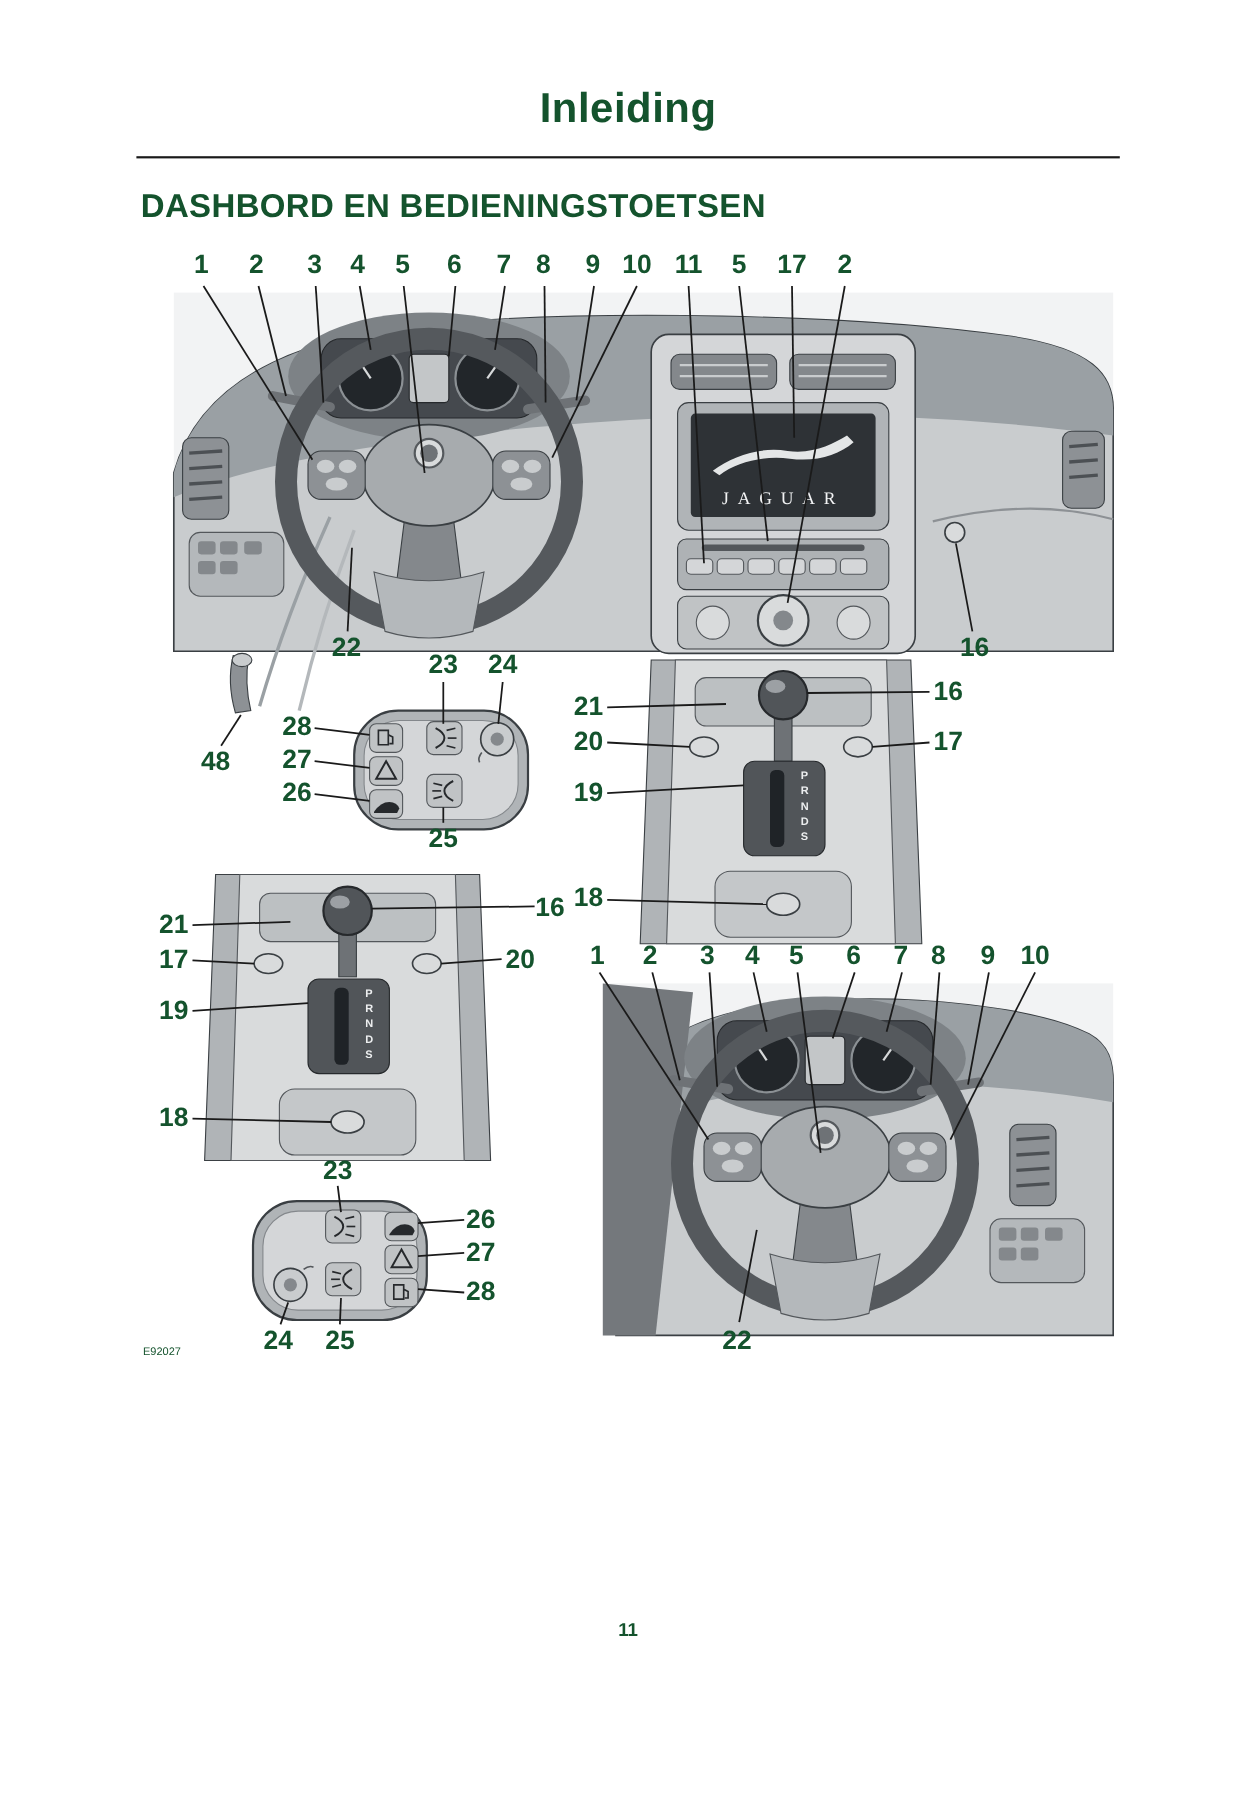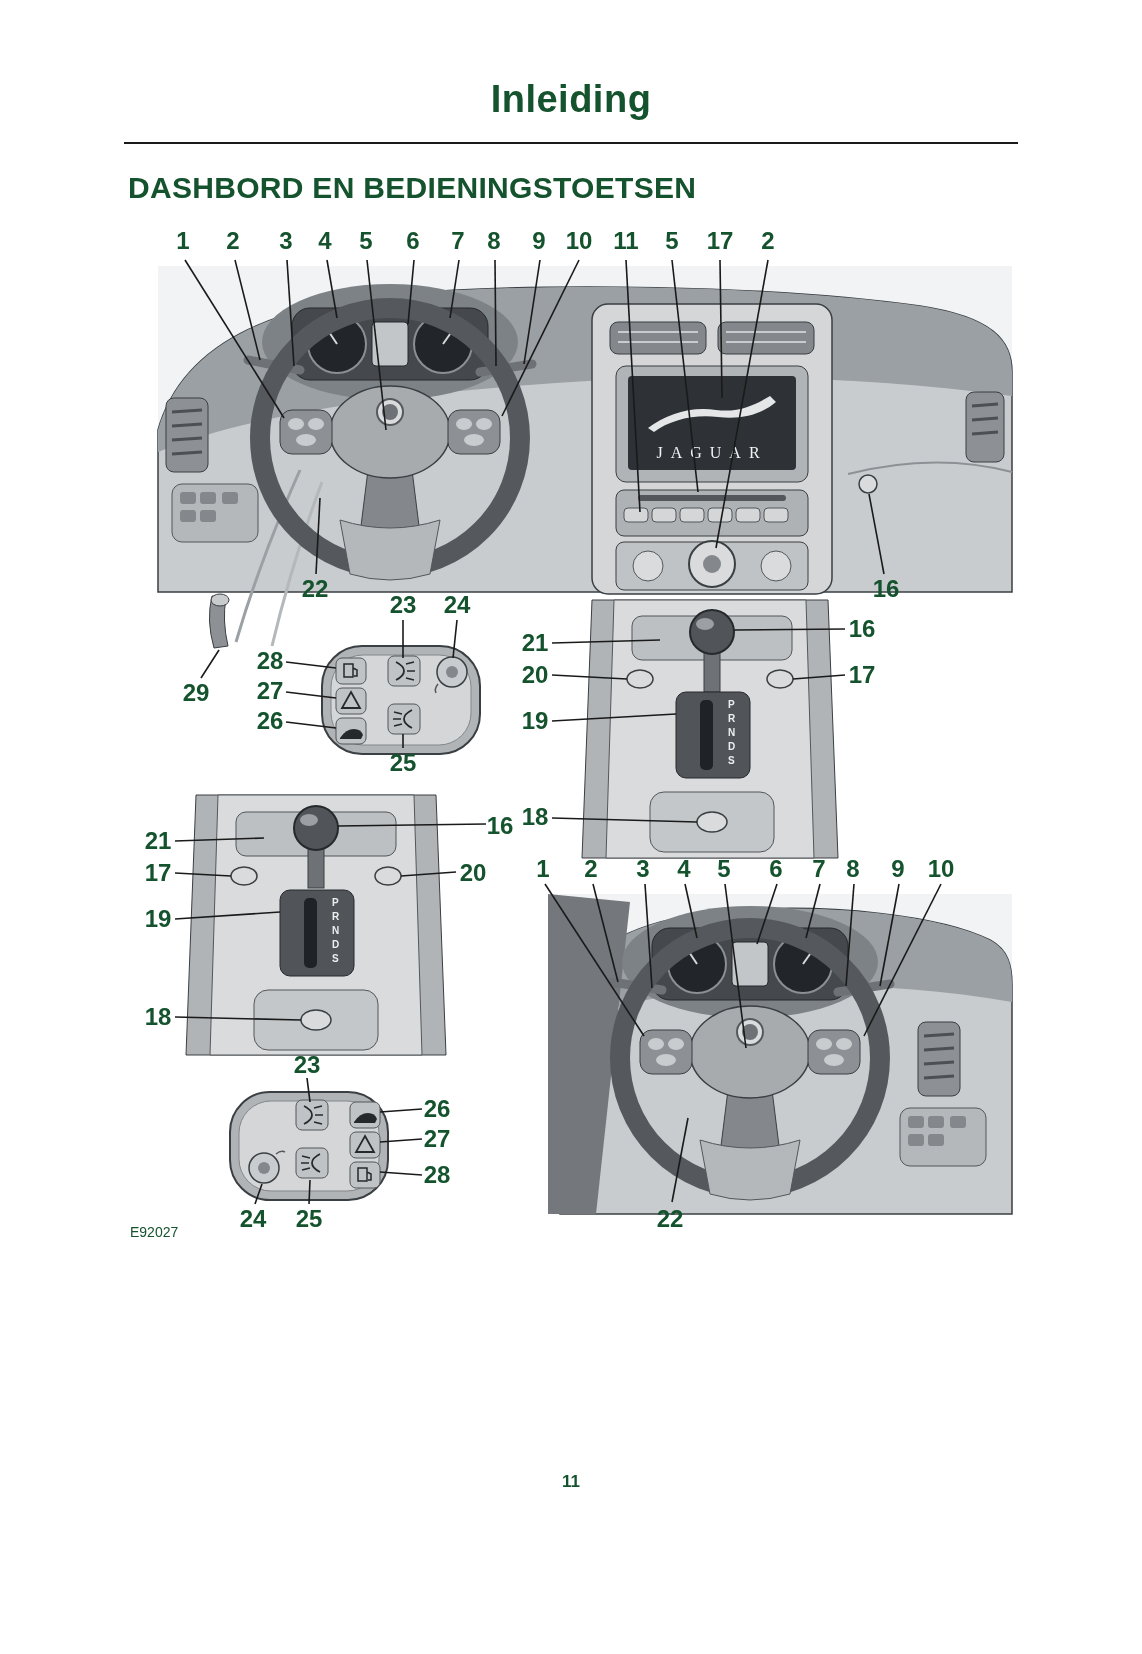--- a/index.html
+++ b/index.html
@@ -12,21 +12,21 @@
   .title {
     position:absolute; top:78px; left:0; width:100%; text-align:center;
     font-size:38px; font-weight:700; letter-spacing:0.5px;
   }
   .rule { position:absolute; top:142px; left:124px; width:894px; height:2px; background:#1a1a1a; }
   .heading { position:absolute; top:171px; left:128px; font-size:30px; font-weight:700; letter-spacing:0.3px; }
   .callout {
     position:absolute; transform:translateX(-50%);
     font-size:24px; font-weight:700; white-space:nowrap; line-height:1.1;
   }
-  .figcode { position:absolute; left:130px; top:1224px; font-size:14px; }
+  .figcode { position:absolute; left:130px; top:1224px; font-size:10px; }
   .pagenum { position:absolute; top:1472px; left:0; width:100%; text-align:center; font-size:17px; font-weight:700; }
   svg.art { position:absolute; left:0; top:0; }
 </style>
 </head>
 <body>
 
 <div class="page">
 
   <div class="title">Inleiding</div>
   <div class="rule"></div>
@@ -402,21 +402,21 @@
   <span class="callout" style="left:768px;top:228px">2</span>
 
   <span class="callout" style="left:315px;top:576px">22</span>
   <span class="callout" style="left:886px;top:576px">16</span>
 
   <span class="callout" style="left:403px;top:592px">23</span>
   <span class="callout" style="left:457px;top:592px">24</span>
   <span class="callout" style="left:270px;top:648px">28</span>
   <span class="callout" style="left:270px;top:678px">27</span>
   <span class="callout" style="left:270px;top:708px">26</span>
-  <span class="callout" style="left:196px;top:680px">29</span>
+  <span class="callout" style="left:196px;top:680px">48</span>
   <span class="callout" style="left:403px;top:750px">25</span>
 
   <span class="callout" style="left:535px;top:630px">21</span>
   <span class="callout" style="left:535px;top:662px">20</span>
   <span class="callout" style="left:535px;top:708px">19</span>
   <span class="callout" style="left:535px;top:804px">18</span>
   <span class="callout" style="left:862px;top:616px">16</span>
   <span class="callout" style="left:862px;top:662px">17</span>
 
   <span class="callout" style="left:158px;top:828px">21</span>

